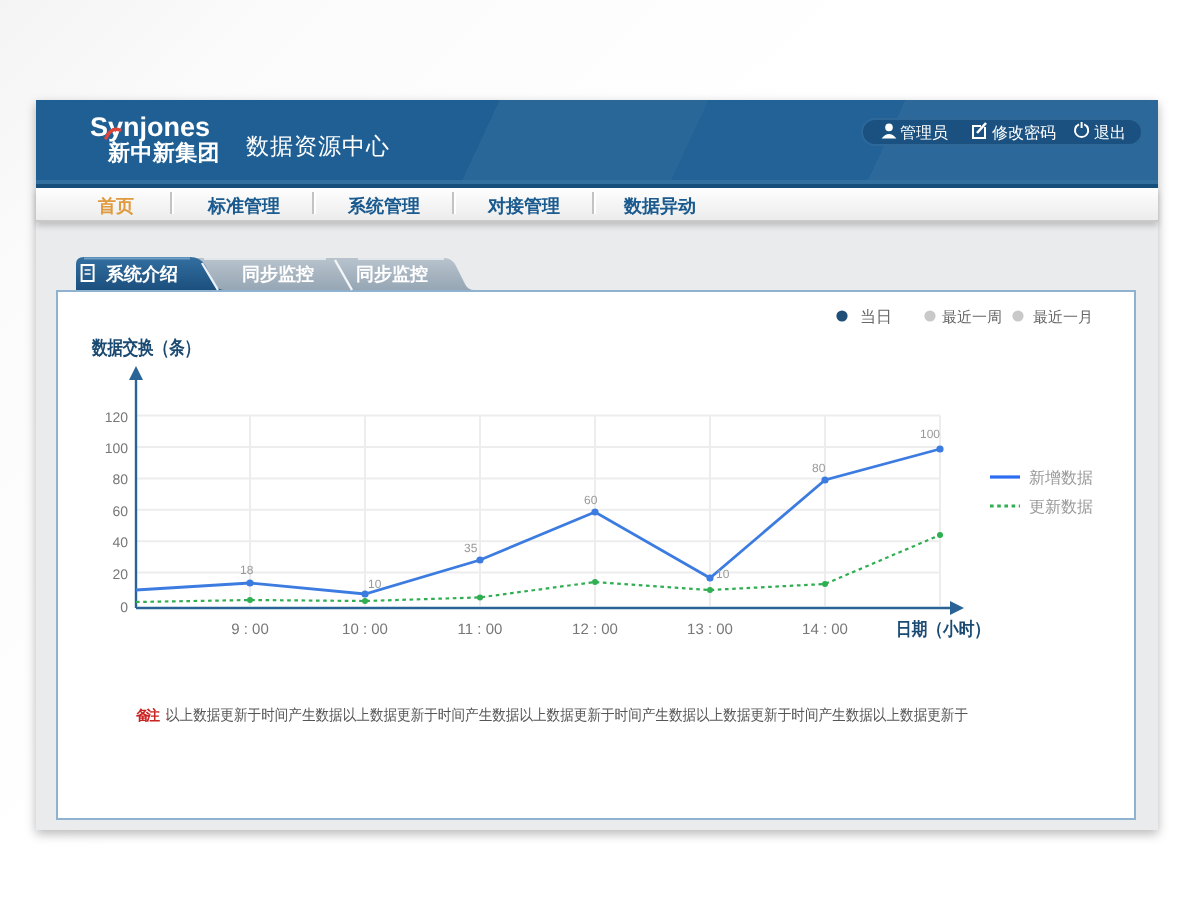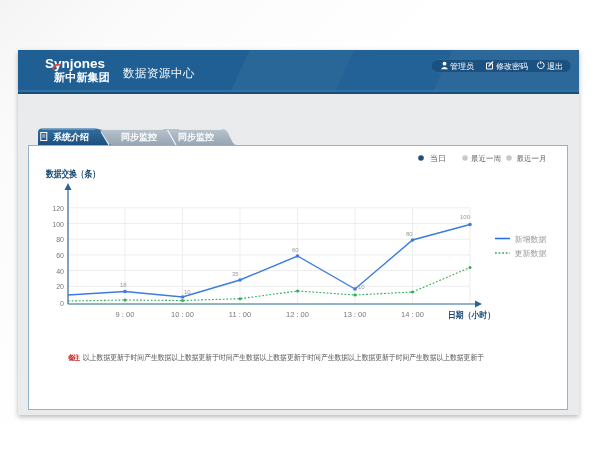--- a/index.html
+++ b/index.html
@@ -57,20 +57,31 @@
         <path d="M60.5,8.5 L65,3.5" stroke-width="1.3"></path>
       </g>
       <text x="68" y="11" font-size="8" fill="#fff" font-family="Liberation Sans">修改密码</text>
 
       <g stroke="#fff" fill="none" stroke-width="1">
         <path d="M111.5,4.2 a3.3,3.3 0 1 0 2.6,0"></path>
         <line x1="112.8" y1="3" x2="112.8" y2="6"></line>
       </g>
       <text x="119" y="11" font-size="8" fill="#fff" font-family="Liberation Sans">退出</text>
     </svg>
+    <div class="nav">
+      <b style="left:40px;color:#e09a3f">首页</b>
+      <b style="left:104px">标准管理</b>
+      <b style="left:174px">系统管理</b>
+      <b style="left:244px">对接管理</b>
+      <b style="left:312px">数据异动</b>
+      <i style="left:67px"></i>
+        <i style="left:138px"></i>
+        <i style="left:208px"></i>
+        <i style="left:278px"></i>
+    </div>
   </div>
   <div class="panel"></div>
 
   <svg style="position:absolute;left:36px;top:128px" width="210" height="18" viewBox="0 0 210 18">
     <defs>
       <linearGradient id="gtab1" x1="0" y1="0" x2="0" y2="1">
         <stop offset="0" stop-color="#336f9f"></stop>
           <stop offset="1" stop-color="#1b4f7e"></stop>
       </linearGradient>
       <linearGradient id="gtab2" x1="0" y1="0" x2="0" y2="1">

